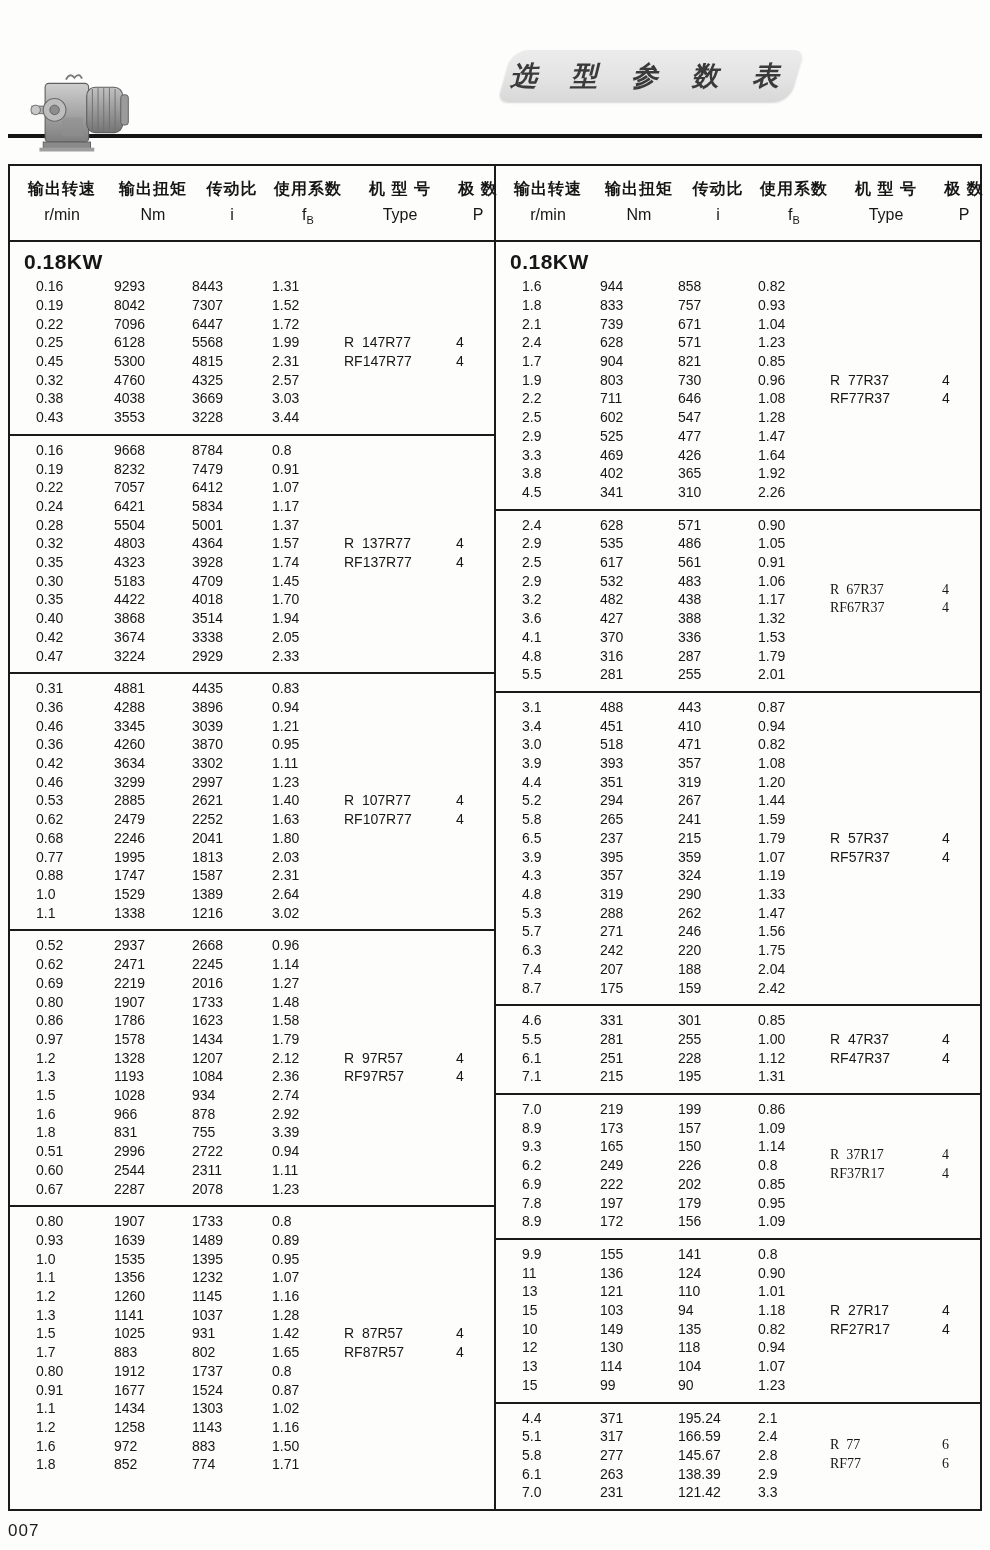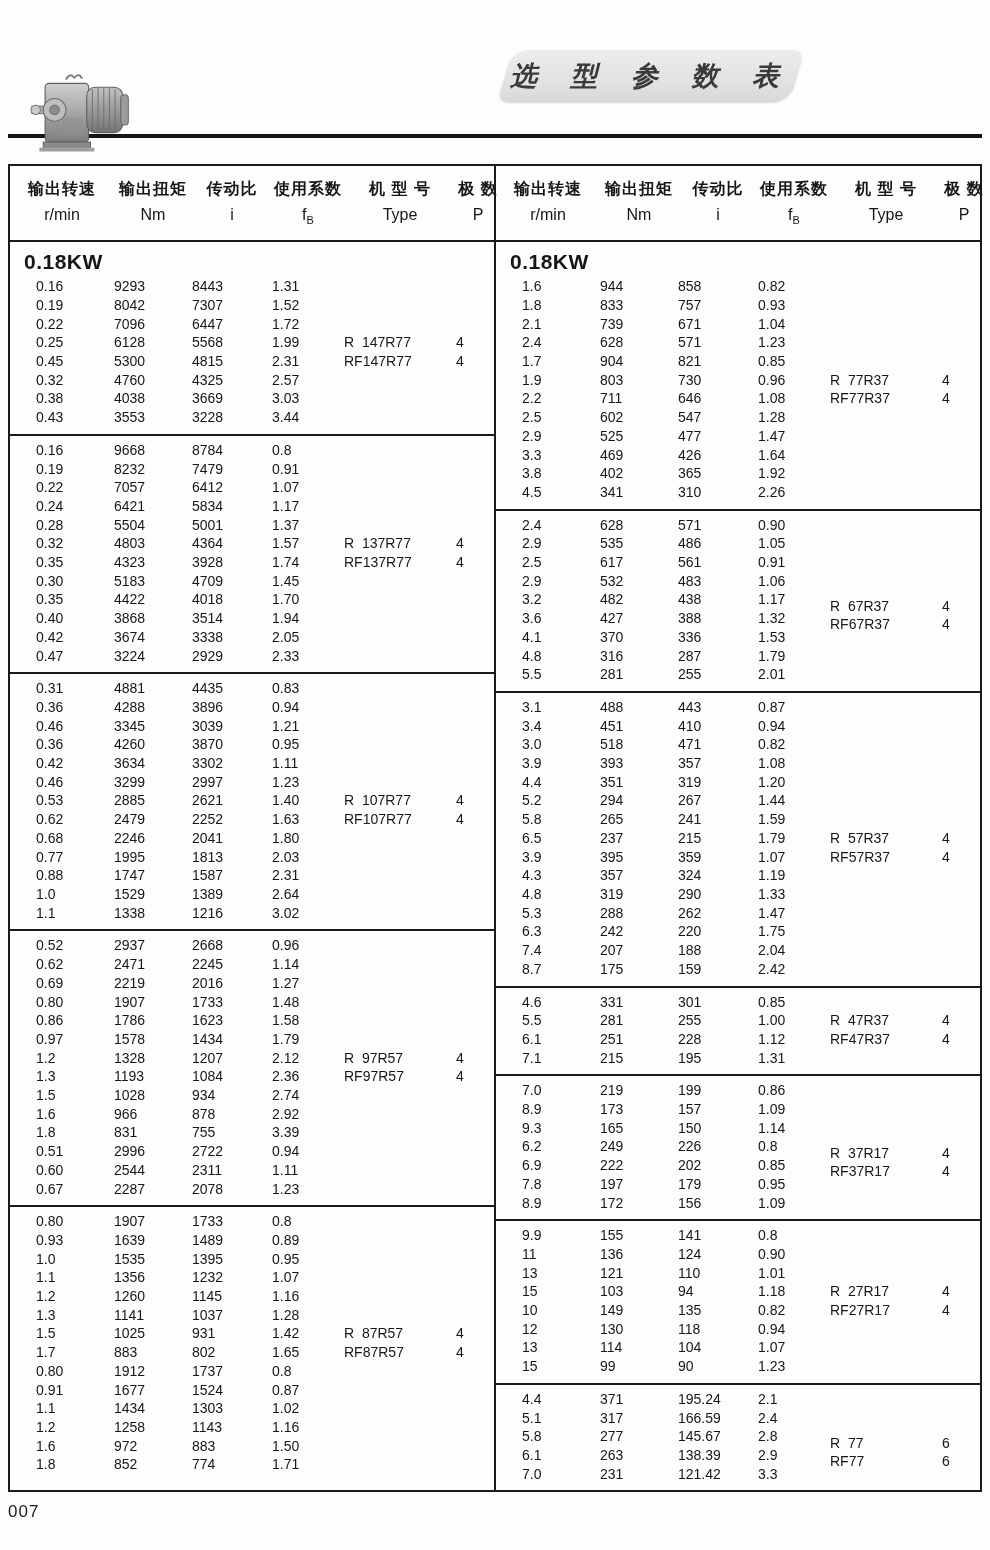--- a/index.html
+++ b/index.html
@@ -61,21 +61,21 @@
     line-height:25px; margin:2px 4px 3px 14px;
   }
   .row {
     display:grid;
     grid-template-columns:78px 78px 80px 72px 112px 1fr;
     padding-left:26px;
     line-height:18.7px; font-size:14px;
     white-space:pre;
   }
   .cell { overflow:visible; }
-  .block.offset .cell.c4, .block.offset .cell.c5 { position:relative; top:25px; }
+  .block.offset .cell.c4, .block.offset .cell.c5 { position:relative; top:9px;font-family:Liberation Serif, serif; }
 
   .page-number { margin:10px 0 17px 8px; font-size:17px; letter-spacing:1px; color:#1c1c1c; }
 </style>
 </head>
 <body>
 
 <div class="page">
 
   <div class="page-header">
     <svg class="motor-img" viewBox="0 0 110 96" aria-hidden="true">
@@ -267,20 +267,21 @@
             <div class="row"><span class="cell c0">3.0</span><span class="cell c1">518</span><span class="cell c2">471</span><span class="cell c3">0.82</span><span class="cell c4"></span><span class="cell c5"></span></div>
             <div class="row"><span class="cell c0">3.9</span><span class="cell c1">393</span><span class="cell c2">357</span><span class="cell c3">1.08</span><span class="cell c4"></span><span class="cell c5"></span></div>
             <div class="row"><span class="cell c0">4.4</span><span class="cell c1">351</span><span class="cell c2">319</span><span class="cell c3">1.20</span><span class="cell c4"></span><span class="cell c5"></span></div>
             <div class="row"><span class="cell c0">5.2</span><span class="cell c1">294</span><span class="cell c2">267</span><span class="cell c3">1.44</span><span class="cell c4"></span><span class="cell c5"></span></div>
             <div class="row"><span class="cell c0">5.8</span><span class="cell c1">265</span><span class="cell c2">241</span><span class="cell c3">1.59</span><span class="cell c4"></span><span class="cell c5"></span></div>
             <div class="row"><span class="cell c0">6.5</span><span class="cell c1">237</span><span class="cell c2">215</span><span class="cell c3">1.79</span><span class="cell c4">R  57R37</span><span class="cell c5">4</span></div>
             <div class="row"><span class="cell c0">3.9</span><span class="cell c1">395</span><span class="cell c2">359</span><span class="cell c3">1.07</span><span class="cell c4">RF57R37</span><span class="cell c5">4</span></div>
             <div class="row"><span class="cell c0">4.3</span><span class="cell c1">357</span><span class="cell c2">324</span><span class="cell c3">1.19</span><span class="cell c4"></span><span class="cell c5"></span></div>
             <div class="row"><span class="cell c0">4.8</span><span class="cell c1">319</span><span class="cell c2">290</span><span class="cell c3">1.33</span><span class="cell c4"></span><span class="cell c5"></span></div>
             <div class="row"><span class="cell c0">5.3</span><span class="cell c1">288</span><span class="cell c2">262</span><span class="cell c3">1.47</span><span class="cell c4"></span><span class="cell c5"></span></div>
+            <div class="row"><span class="cell c0">5.7</span><span class="cell c1">271</span><span class="cell c2">246</span><span class="cell c3">1.56</span><span class="cell c4"></span><span class="cell c5"></span></div>
             <div class="row"><span class="cell c0">6.3</span><span class="cell c1">242</span><span class="cell c2">220</span><span class="cell c3">1.75</span><span class="cell c4"></span><span class="cell c5"></span></div>
             <div class="row"><span class="cell c0">7.4</span><span class="cell c1">207</span><span class="cell c2">188</span><span class="cell c3">2.04</span><span class="cell c4"></span><span class="cell c5"></span></div>
             <div class="row"><span class="cell c0">8.7</span><span class="cell c1">175</span><span class="cell c2">159</span><span class="cell c3">2.42</span><span class="cell c4"></span><span class="cell c5"></span></div>
           </div>
           <div class="block">
             <div class="row"><span class="cell c0">4.6</span><span class="cell c1">331</span><span class="cell c2">301</span><span class="cell c3">0.85</span><span class="cell c4"></span><span class="cell c5"></span></div>
             <div class="row"><span class="cell c0">5.5</span><span class="cell c1">281</span><span class="cell c2">255</span><span class="cell c3">1.00</span><span class="cell c4">R  47R37</span><span class="cell c5">4</span></div>
             <div class="row"><span class="cell c0">6.1</span><span class="cell c1">251</span><span class="cell c2">228</span><span class="cell c3">1.12</span><span class="cell c4">RF47R37</span><span class="cell c5">4</span></div>
             <div class="row"><span class="cell c0">7.1</span><span class="cell c1">215</span><span class="cell c2">195</span><span class="cell c3">1.31</span><span class="cell c4"></span><span class="cell c5"></span></div>
           </div>

